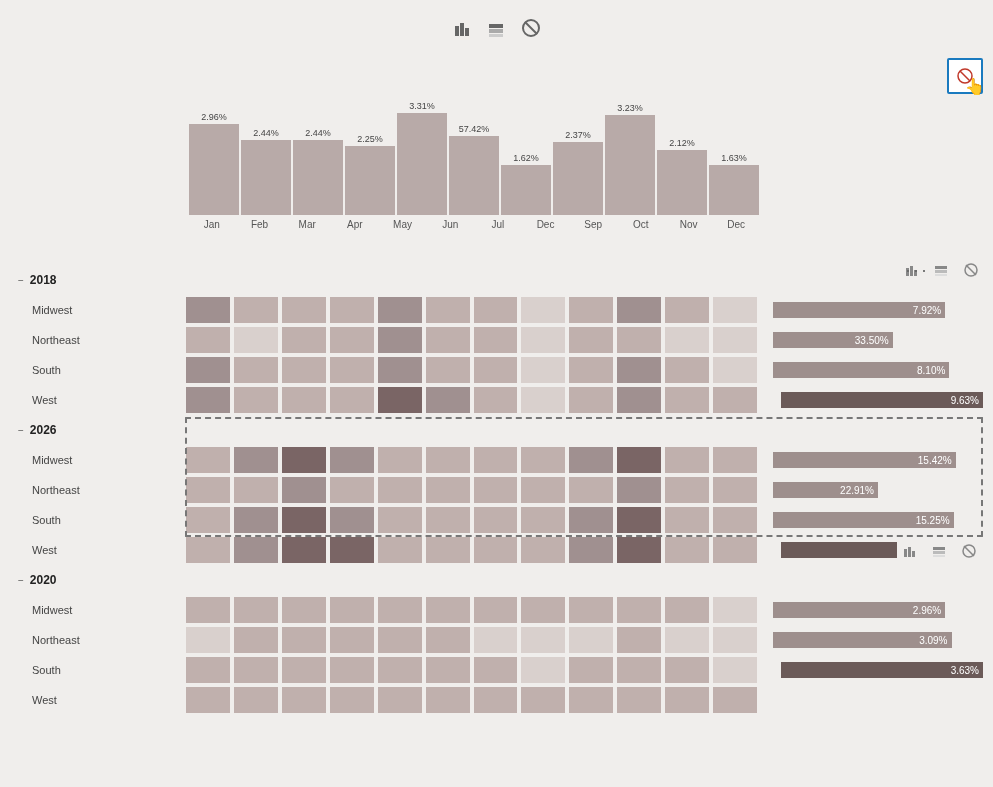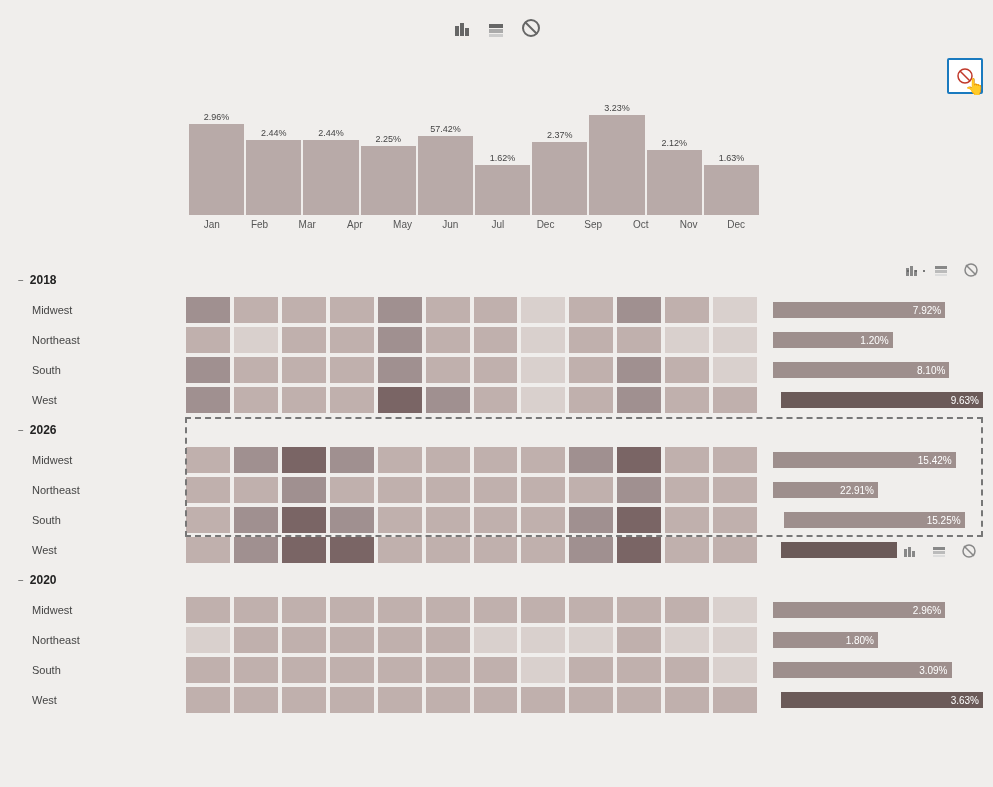--- a/index.html
+++ b/index.html
@@ -233,20 +233,24 @@
           <div class="bar-label-top">2.44%</div>
           <div class="bar-rect" style="height: 75px;"></div>
         </div>
         <div class="bar-col">
           <div class="bar-label-top">2.44%</div>
           <div class="bar-rect" style="height: 75px;"></div>
         </div>
         <div class="bar-col">
           <div class="bar-label-top">2.25%</div>
           <div class="bar-rect" style="height: 69px;"></div>
+        </div>
+        <div class="bar-col">
+          <div class="bar-label-top">3.31%</div>
+          <div class="bar-rect" style="height: 102px;"></div>
         </div>
         <div class="bar-col">
           <div class="bar-label-top">57.42%</div>
           <div class="bar-rect" style="height: 79px;"></div>
         </div>
         <div class="bar-col">
           <div class="bar-label-top">1.62%</div>
           <div class="bar-rect" style="height: 50px;"></div>
         </div>
         <div class="bar-col">
@@ -485,21 +489,21 @@
 
   <div class="right-bars" id="right-bars">
   <div class="right-bar-row year-spacer"></div>
       <div class="right-bar-row">
         <div class="right-bar" style="width: 82%;">
           <span class="right-bar-label">7.92%</span>
         </div>
       </div>
       <div class="right-bar-row">
         <div class="right-bar" style="width: 57%;">
-          <span class="right-bar-label">1.20%</span>
+          <span class="right-bar-label">33.50%</span>
         </div>
       </div>
       <div class="right-bar-row">
         <div class="right-bar" style="width: 84%;">
           <span class="right-bar-label">8.10%</span>
         </div>
       </div>
       <div class="right-bar-row">
         <div class="right-bar dark" style="width: 100%;">
           <span class="right-bar-label">9.63%</span>
@@ -510,38 +514,33 @@
         <div class="right-bar" style="width: 87%;">
           <span class="right-bar-label">15.42%</span>
         </div>
       </div>
       <div class="right-bar-row">
         <div class="right-bar" style="width: 50%;">
           <span class="right-bar-label">22.91%</span>
         </div>
       </div>
       <div class="right-bar-row">
-        <div class="right-bar" style="width: 86%; margin-left: 11px;">
+        <div class="right-bar" style="width: 86%;">
           <span class="right-bar-label">15.25%</span>
         </div>
       </div>
       <div class="right-bar-row">
         <div class="right-bar dark" style="width: 100%;">
           <span class="right-bar-label">17.80%</span>
         </div>
       </div>
       <div class="right-bar-row year-spacer"></div>
       <div class="right-bar-row">
         <div class="right-bar" style="width: 82%;">
           <span class="right-bar-label">2.96%</span>
-        </div>
-      </div>
-      <div class="right-bar-row">
-        <div class="right-bar" style="width: 50%;">
-          <span class="right-bar-label">1.80%</span>
         </div>
       </div>
       <div class="right-bar-row">
         <div class="right-bar" style="width: 85%;">
           <span class="right-bar-label">3.09%</span>
         </div>
       </div>
       <div class="right-bar-row">
         <div class="right-bar dark" style="width: 100%;">
           <span class="right-bar-label">3.63%</span>

